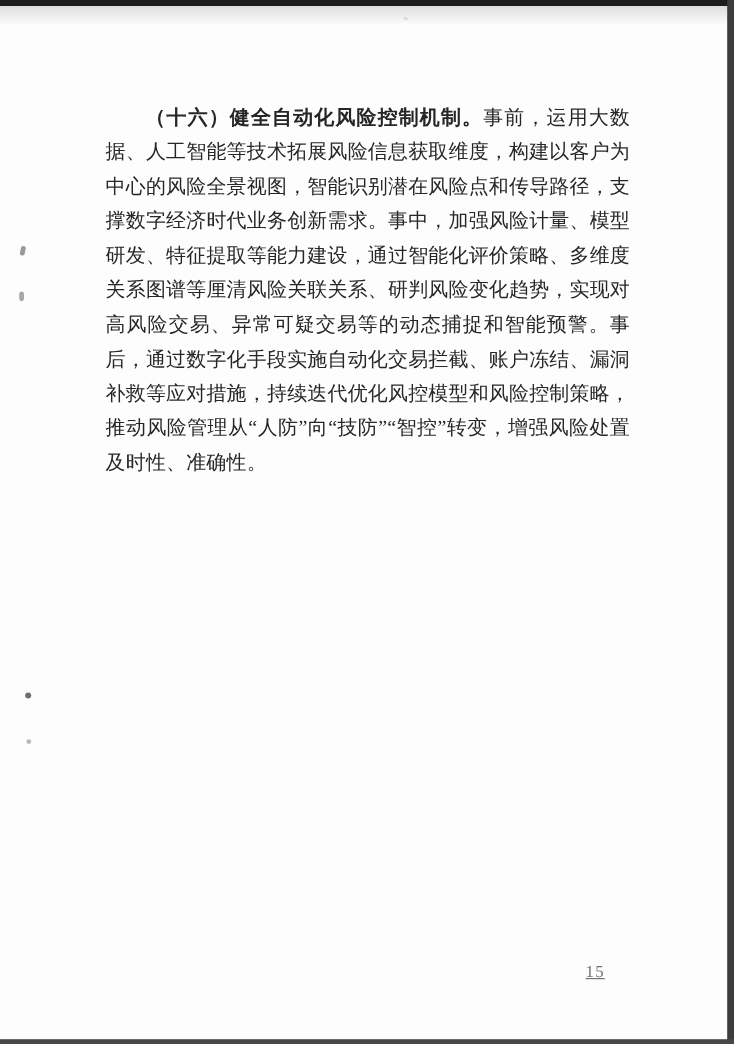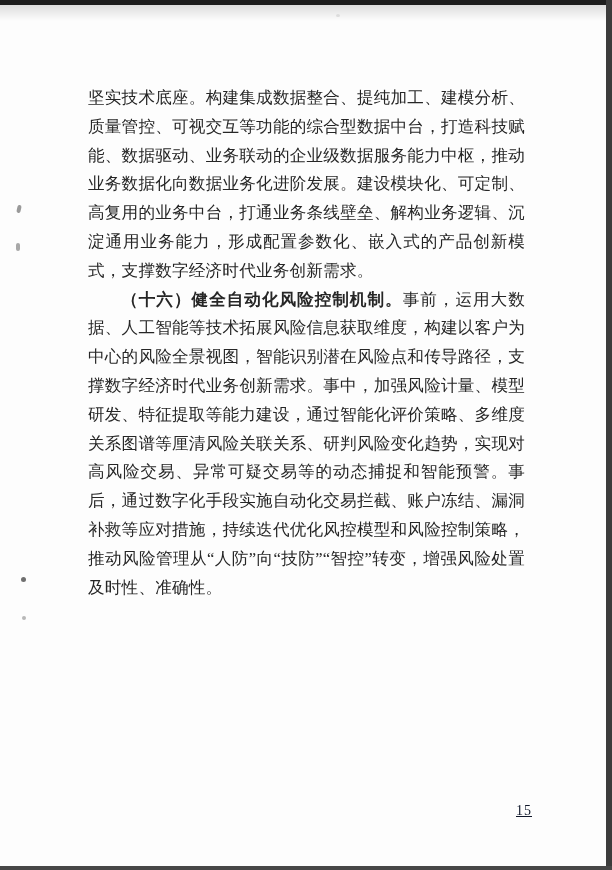--- a/index.html
+++ b/index.html
@@ -62,24 +62,24 @@
     padding: 0;
   }
   .text-block p.indent {
     text-indent: 2em;
   }
   .head {
     font-weight: bold;
   }
   .page-number {
     position: absolute;
-    left: 516px;
+    left: 488px;
     top: 803px;
     font-size: 14px;
-    color: #0f172a;
+    color: #737373;
     letter-spacing: 1px;
     text-decoration: underline;
   }
   
   .speck { position: absolute; }
   .speck-1 { left: 17px; top: 205px; width: 4px; height: 8px; background: #9a9a9a; border-radius: 2px; transform: rotate(12deg); }
   .speck-2 { left: 16px; top: 243px; width: 4px; height: 8px; background: #a8a8a8; border-radius: 2px; }
   .speck-3 { left: 21px; top: 577px; width: 5px; height: 5px; background: #6f6f6f; border-radius: 50%; }
   .speck-4 { left: 22px; top: 616px; width: 4px; height: 4px; background: #b8b8b8; border-radius: 50%; }
   .speck-5 { left: 336px; top: 14px; width: 4px; height: 3px; background: #dcdcdc; border-radius: 50%; }
@@ -94,19 +94,18 @@
   <div class="edge-right"></div>
   <div class="edge-bottom"></div>
 
   <div class="speck speck-1"></div>
   <div class="speck speck-2"></div>
   <div class="speck speck-3"></div>
   <div class="speck speck-4"></div>
   <div class="speck speck-5"></div>
 
   <div class="text-block">
-    <p class="para"><span class="head"></span><span>坚实技术底座。构建集成数据整合、提纯加工、建模分析、质量管控、可视交互等功能的综合型数据中台，打造科技赋能、数据驱动、业务联动的企业级数据服务能力中枢，推动业务数据化向数据业务化进阶发展。建设模块化、可定制、高复用的业务中台，打通业务条线壁垒、解构业务逻辑、沉淀通用业务能力，形成配置参数化、嵌入式的产品创新模式，支撑数字经济时代业务创新需求。</span></p>
     <p class="para indent"><span class="head">（十六）健全自动化风险控制机制。</span><span>事前，运用大数据、人工智能等技术拓展风险信息获取维度，构建以客户为中心的风险全景视图，智能识别潜在风险点和传导路径，支撑数字经济时代业务创新需求。事中，加强风险计量、模型研发、特征提取等能力建设，通过智能化评价策略、多维度关系图谱等厘清风险关联关系、研判风险变化趋势，实现对高风险交易、异常可疑交易等的动态捕捉和智能预警。事后，通过数字化手段实施自动化交易拦截、账户冻结、漏洞补救等应对措施，持续迭代优化风控模型和风险控制策略，推动风险管理从“人防”向“技防”“智控”转变，增强风险处置及时性、准确性。</span></p>
   </div>
 
   <div class="page-number">15</div>
 
 </div>
 
 </body></html>

